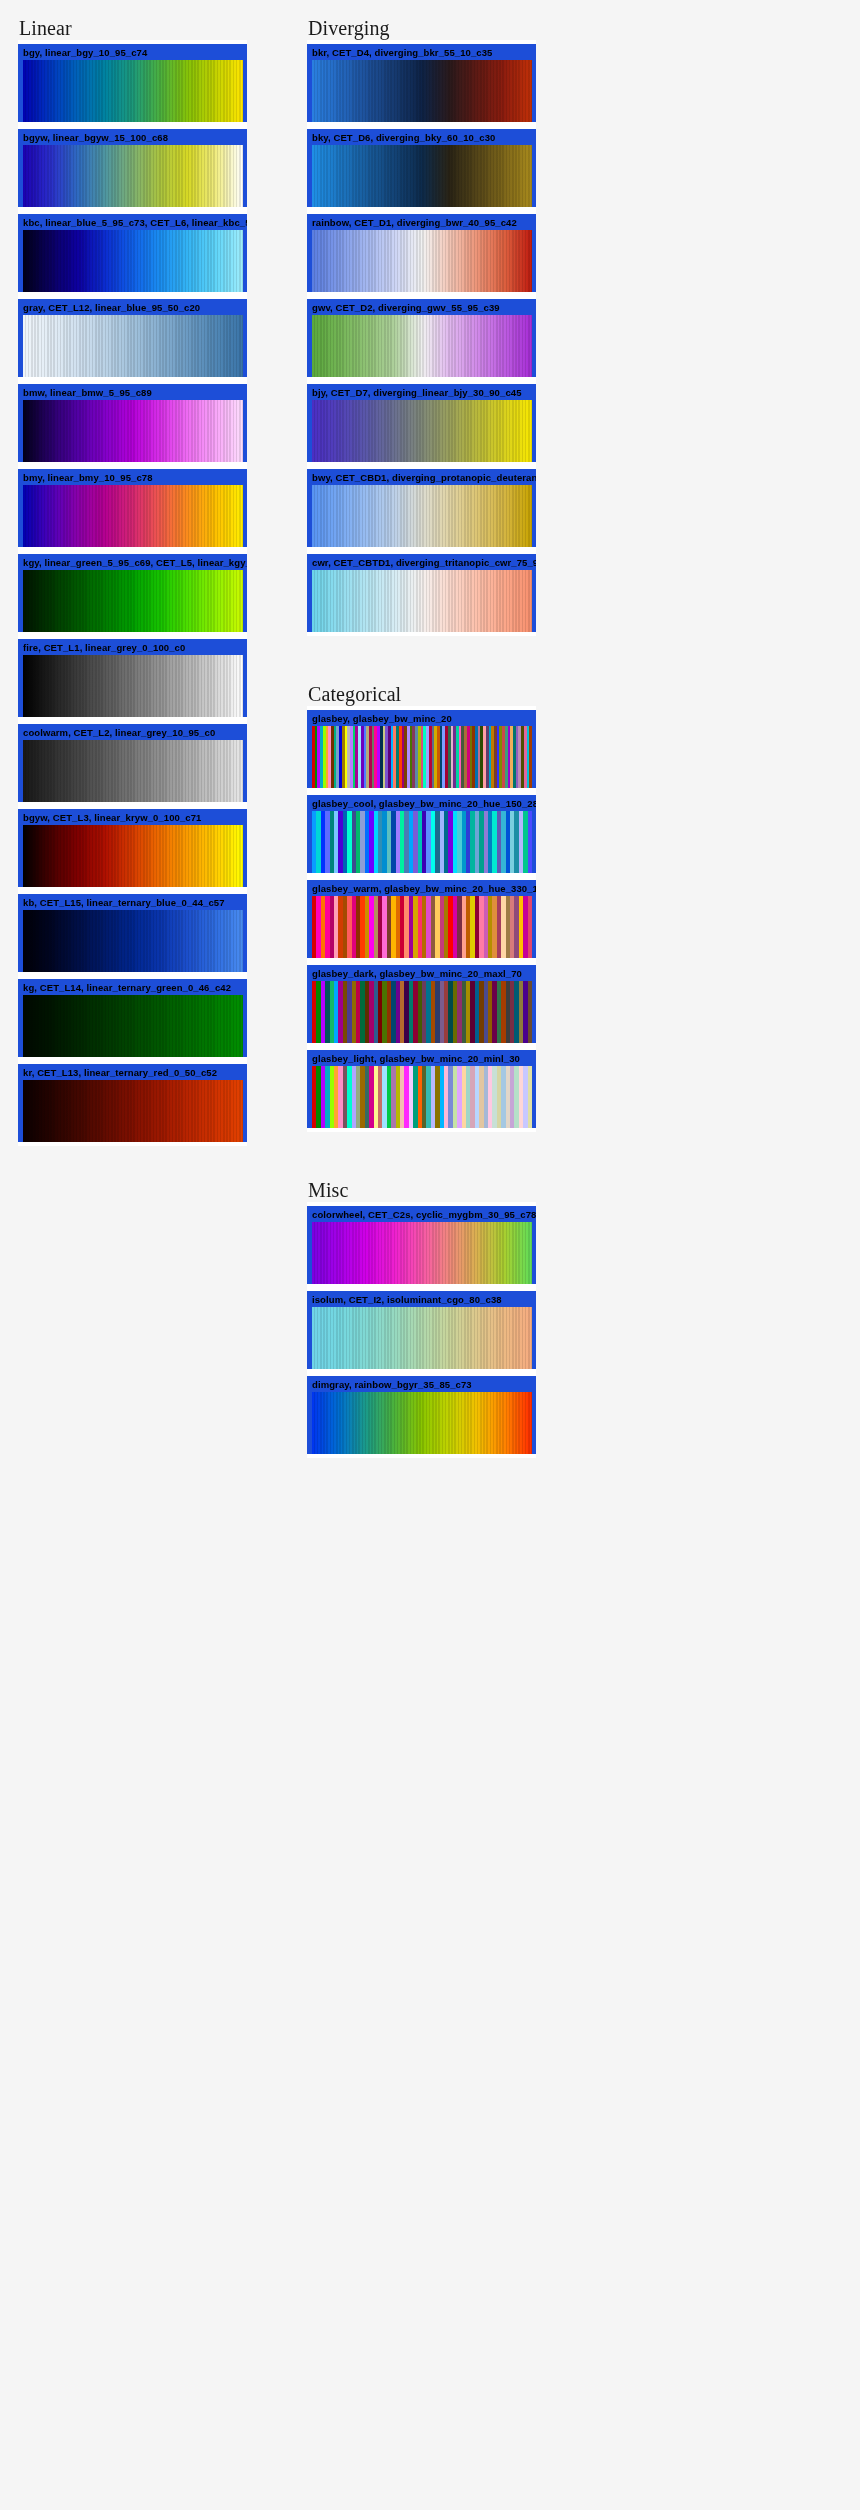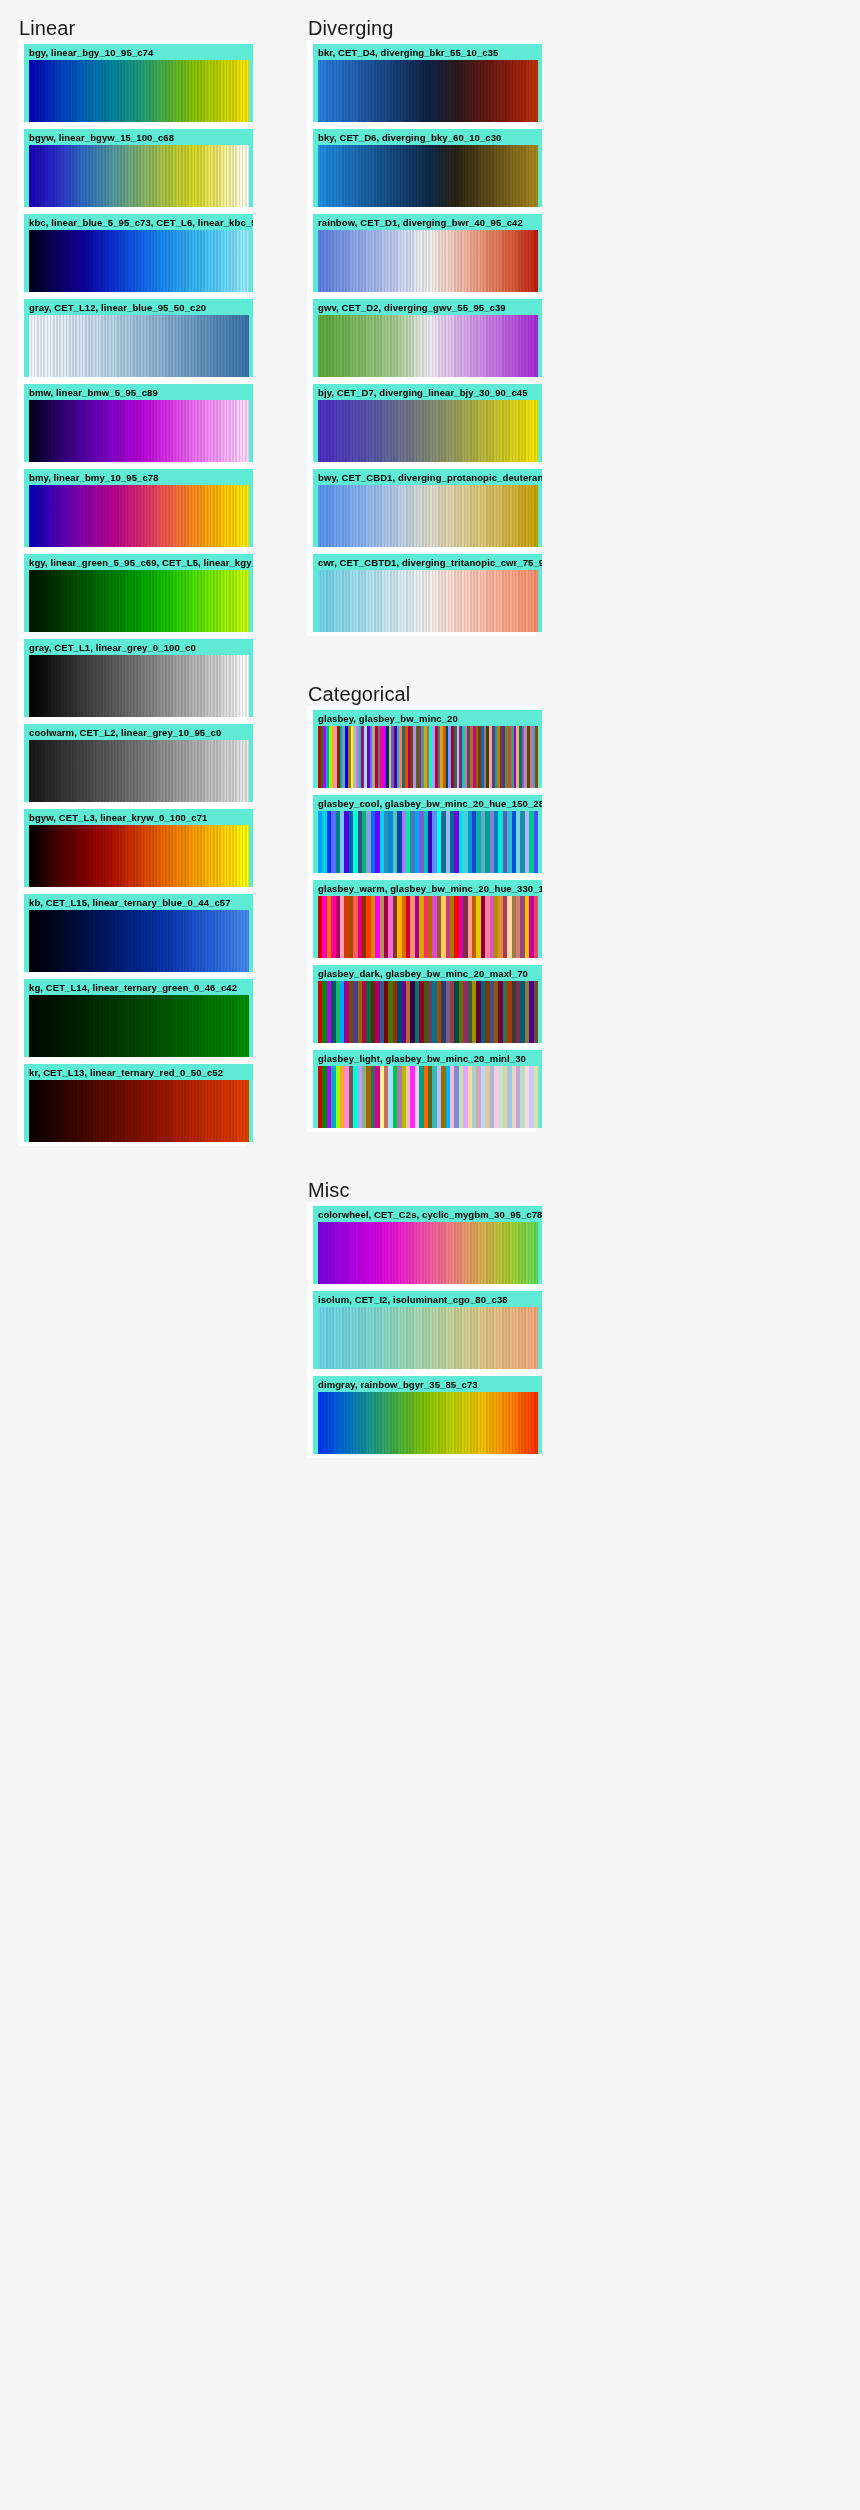--- a/index.html
+++ b/index.html
@@ -30,33 +30,34 @@
 
   .section-title {
     font-size: 20px;
     font-weight: 400;
     color: #1a1a1a;
     line-height: 1.2;
     padding: 0 0 0 1px;
     margin: 0;
     letter-spacing: 0.1px;
     white-space: nowrap;
+    font-family: Liberation Serif, serif;
   }
 
   .cmap-group {
     background: #ffffff;
     padding: 4px 0 2px 0;
     width: 229px;
   }
 
   .cmap-item {
     width: 229px;
-    background: #5eead4;
+    background: #1d4ed8;
     padding: 0;
-    margin: 0 0 7px 6px;
+    margin: 0 0 7px 0;
   }
   .cmap-item:last-child { margin-bottom: 2px; }
 
   .cmap-label {
     font-size: 9.5px;
     font-weight: 700;
     color: #000000;
     line-height: 14px;
     height: 16px;
     padding: 2px 0 0 5px;
@@ -105,21 +106,21 @@
         </div>
         <div class="cmap-item">
           <div class="cmap-label">bmy,  linear_bmy_10_95_c78</div>
           <div class="cmap-swatch" style="background-image: repeating-linear-gradient(to right, rgba(255, 255, 255, 0) 0px, rgba(255, 255, 255, 0) 1.6px, rgba(0, 0, 0, 0.1) 1.6px, rgba(0, 0, 0, 0.1) 3.2px), linear-gradient(to right, rgb(0, 0, 176) 0%, rgb(77, 0, 186) 12.5%, rgb(138, 0, 169) 25%, rgb(181, 0, 144) 37.5%, rgb(214, 39, 114) 50%, rgb(239, 90, 75) 62.5%, rgb(250, 141, 27) 75%, rgb(253, 192, 0) 87.5%, rgb(255, 238, 0) 100%);"></div>
         </div>
         <div class="cmap-item">
           <div class="cmap-label">kgy,  linear_green_5_95_c69,  CET_L5,  linear_kgy_5_95_c69</div>
           <div class="cmap-swatch" style="background-image: repeating-linear-gradient(to right, rgba(255, 255, 255, 0) 0px, rgba(255, 255, 255, 0) 1.6px, rgba(0, 0, 0, 0.1) 1.6px, rgba(0, 0, 0, 0.1) 3.2px), linear-gradient(to right, rgb(0, 20, 0) 0%, rgb(0, 54, 0) 12.5%, rgb(0, 89, 0) 25%, rgb(0, 124, 0) 37.5%, rgb(0, 159, 0) 50%, rgb(23, 195, 0) 62.5%, rgb(78, 222, 0) 75%, rgb(140, 239, 0) 87.5%, rgb(204, 250, 0) 100%);"></div>
         </div>
         <div class="cmap-item">
-          <div class="cmap-label">gray,  CET_L1,  linear_grey_0_100_c0</div>
+          <div class="cmap-label">fire,  CET_L1,  linear_grey_0_100_c0</div>
           <div class="cmap-swatch" style="background-image: repeating-linear-gradient(to right, rgba(255, 255, 255, 0) 0px, rgba(255, 255, 255, 0) 1.6px, rgba(0, 0, 0, 0.1) 1.6px, rgba(0, 0, 0, 0.1) 3.2px), linear-gradient(to right, rgb(0, 0, 0) 0%, rgb(30, 30, 30) 12.5%, rgb(60, 60, 60) 25%, rgb(88, 88, 88) 37.5%, rgb(118, 118, 118) 50%, rgb(148, 148, 148) 62.5%, rgb(179, 179, 179) 75%, rgb(212, 212, 212) 87.5%, rgb(255, 255, 255) 100%);"></div>
         </div>
         <div class="cmap-item">
           <div class="cmap-label">coolwarm,  CET_L2,  linear_grey_10_95_c0</div>
           <div class="cmap-swatch" style="background-image: repeating-linear-gradient(to right, rgba(255, 255, 255, 0) 0px, rgba(255, 255, 255, 0) 1.6px, rgba(0, 0, 0, 0.1) 1.6px, rgba(0, 0, 0, 0.1) 3.2px), linear-gradient(to right, rgb(24, 24, 24) 0%, rgb(46, 46, 46) 12.5%, rgb(69, 69, 69) 25%, rgb(93, 93, 93) 37.5%, rgb(118, 118, 118) 50%, rgb(144, 144, 144) 62.5%, rgb(171, 171, 171) 75%, rgb(200, 200, 200) 87.5%, rgb(232, 232, 232) 100%);"></div>
         </div>
         <div class="cmap-item">
           <div class="cmap-label">bgyw,  CET_L3,  linear_kryw_0_100_c71</div>
           <div class="cmap-swatch" style="background-image: repeating-linear-gradient(to right, rgba(255, 255, 255, 0) 0px, rgba(255, 255, 255, 0) 1.6px, rgba(0, 0, 0, 0.1) 1.6px, rgba(0, 0, 0, 0.1) 3.2px), linear-gradient(to right, rgb(0, 0, 0) 0%, rgb(71, 0, 0) 12.5%, rgb(128, 0, 0) 25%, rgb(175, 16, 0) 37.5%, rgb(214, 60, 0) 50%, rgb(238, 109, 0) 62.5%, rgb(249, 156, 0) 75%, rgb(255, 203, 0) 87.5%, rgb(255, 255, 0) 100%);"></div>
         </div>

